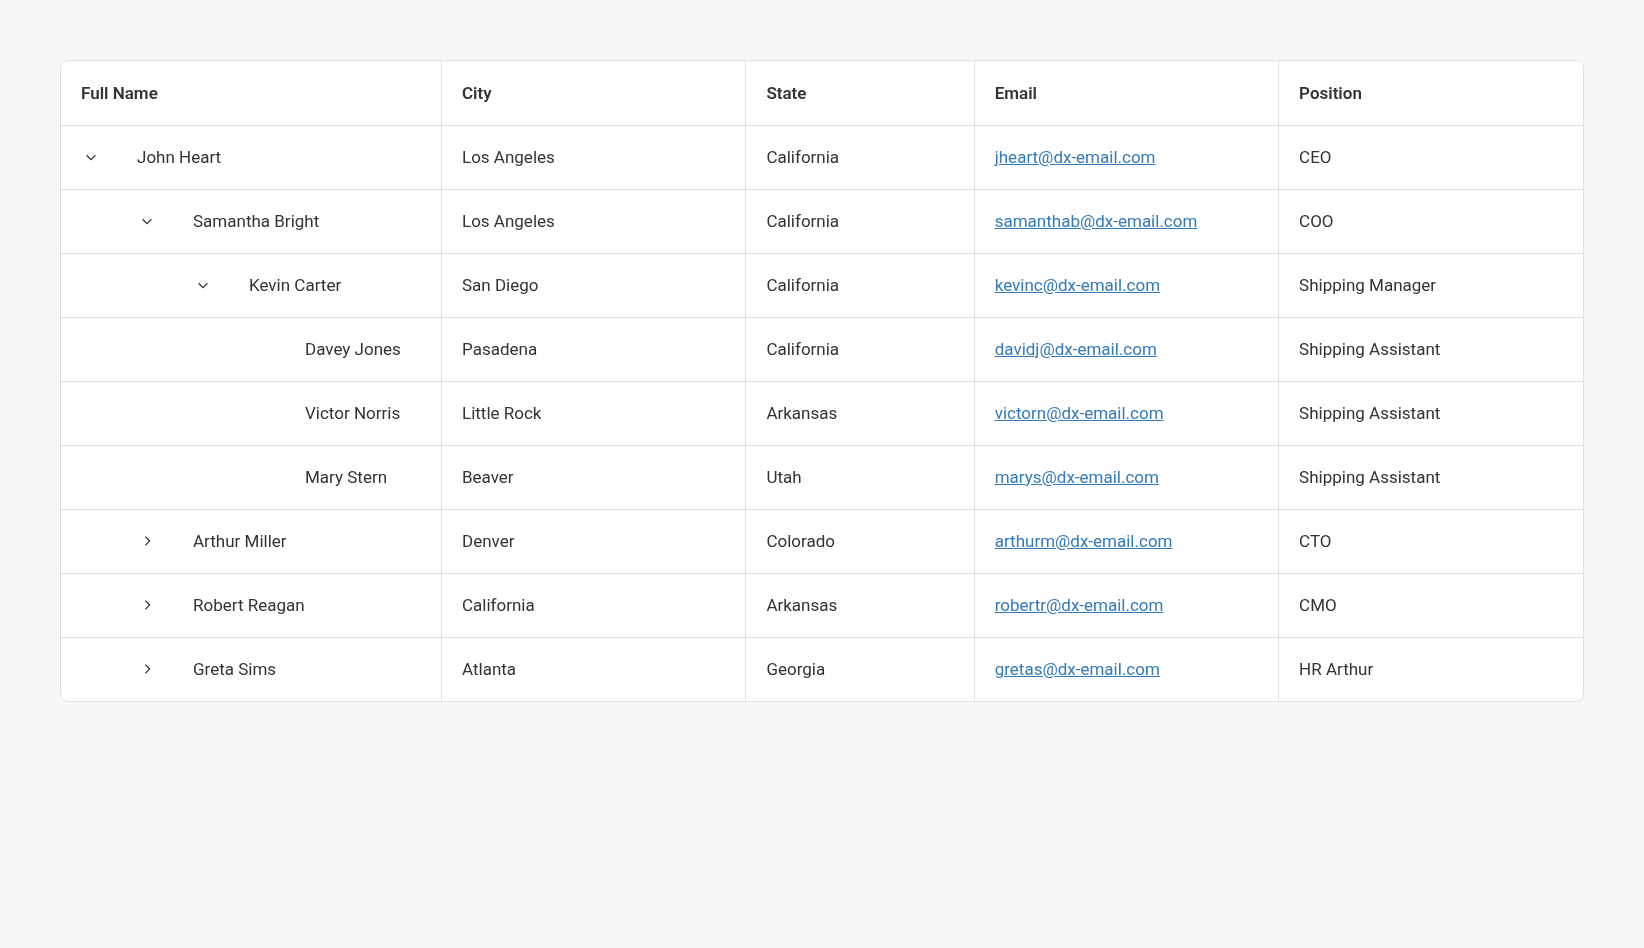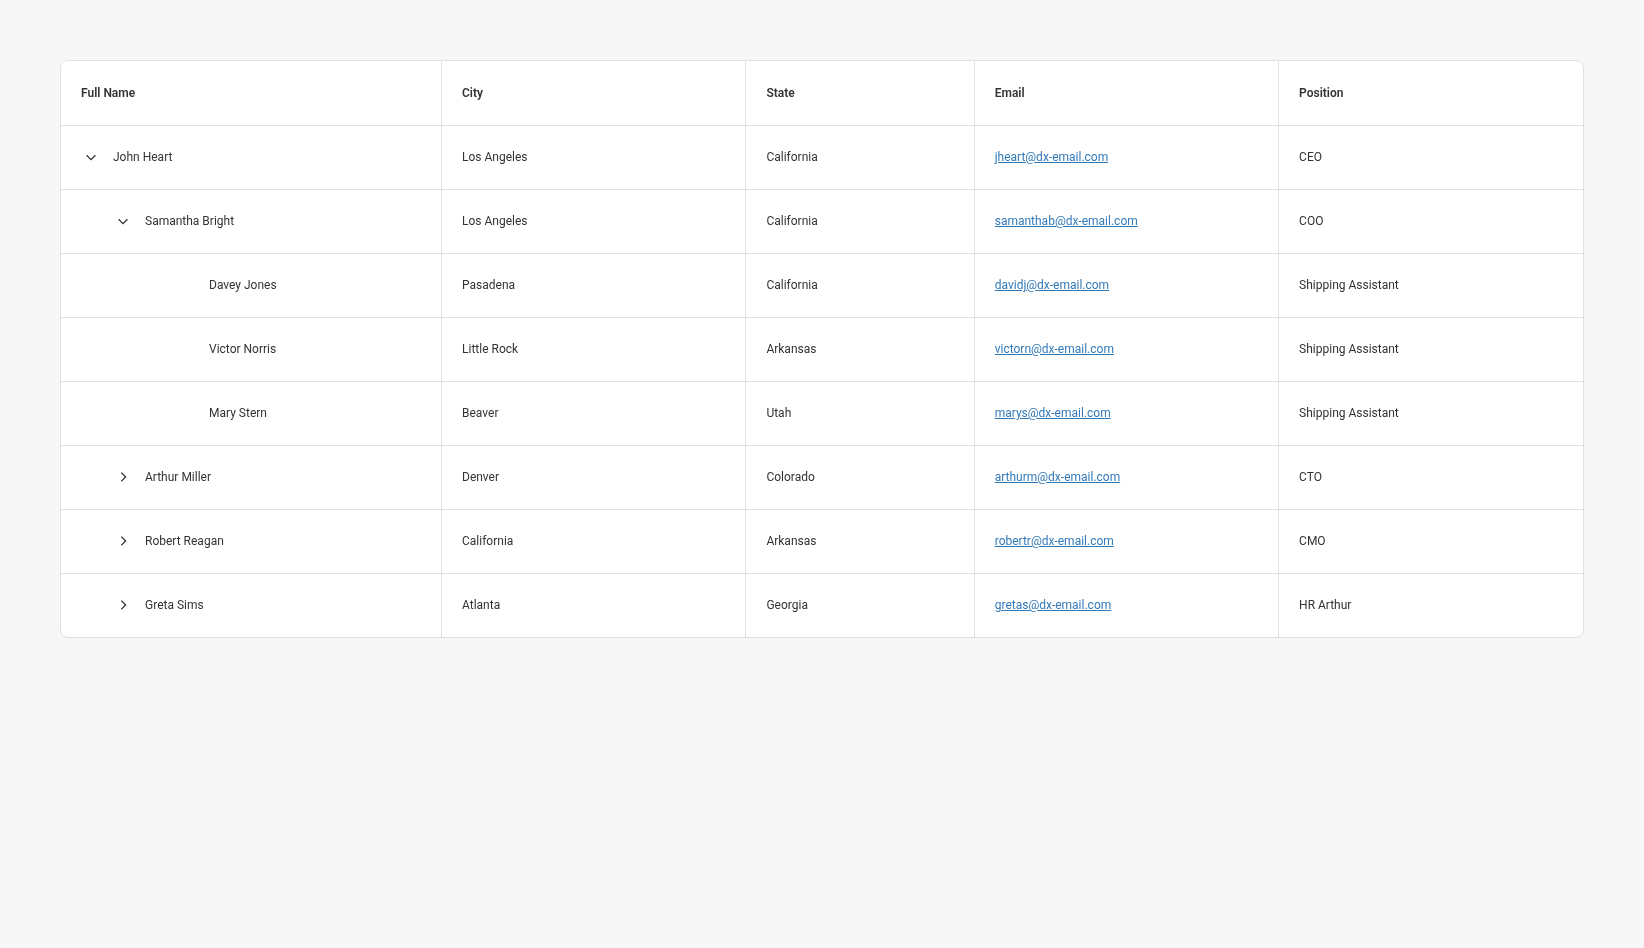--- a/index.html
+++ b/index.html
@@ -25,40 +25,41 @@
       border-collapse: collapse;
       table-layout: fixed;
     }
     th, td {
       border-right: 1px solid #e0e0e0;
       border-bottom: 1px solid #e0e0e0;
       padding: 0 20px;
       text-align: left;
       vertical-align: middle;
       height: 64px;
-      font-size: 12px;
+      font-size: 17px;
       overflow: hidden;
       text-overflow: ellipsis;
       white-space: nowrap;
     }
     th:last-child, td:last-child {
       border-right: none;
     }
     tr:last-child td {
       border-bottom: none;
     }
     th {
       font-weight: 600;
       color: #333;
       background: #fff;
     }
     .name-cell {
       display: flex;
       align-items: center;
       height: 100%;
+      gap: 24px;
     }
     .indent {
       display: inline-block;
       width: 32px;
       flex-shrink: 0;
     }
     .chevron {
       display: inline-flex;
       align-items: center;
       justify-content: center;
@@ -140,20 +141,38 @@
           <td>Los Angeles</td>
           <td>California</td>
           <td><a class="email-link" href="mailto:samanthab@dx-email.com">samanthab@dx-email.com</a></td>
           <td>COO</td>
         </tr>
         <tr>
           <td>
             <div class="name-cell">
               <span class="indent"></span>
               <span class="indent"></span>
+              <span class="chevron">
+                <svg viewBox="0 0 16 16" fill="none" stroke="currentColor" stroke-width="1.5">
+                  <polyline points="3,6 8,11 13,6"></polyline>
+                </svg>
+              </span>
+              <span>Kevin Carter</span>
+            </div>
+          </td>
+          <td>San Diego</td>
+          <td>California</td>
+          <td><a class="email-link" href="mailto:kevinc@dx-email.com">kevinc@dx-email.com</a></td>
+          <td>Shipping Manager</td>
+        </tr>
+        <tr>
+          <td>
+            <div class="name-cell">
+              <span class="indent"></span>
+              <span class="indent"></span>
               <span class="indent"></span>
               <span class="no-chevron"></span>
               <span>Davey Jones</span>
             </div>
           </td>
           <td>Pasadena</td>
           <td>California</td>
           <td><a class="email-link" href="mailto:davidj@dx-email.com">davidj@dx-email.com</a></td>
           <td>Shipping Assistant</td>
         </tr>

